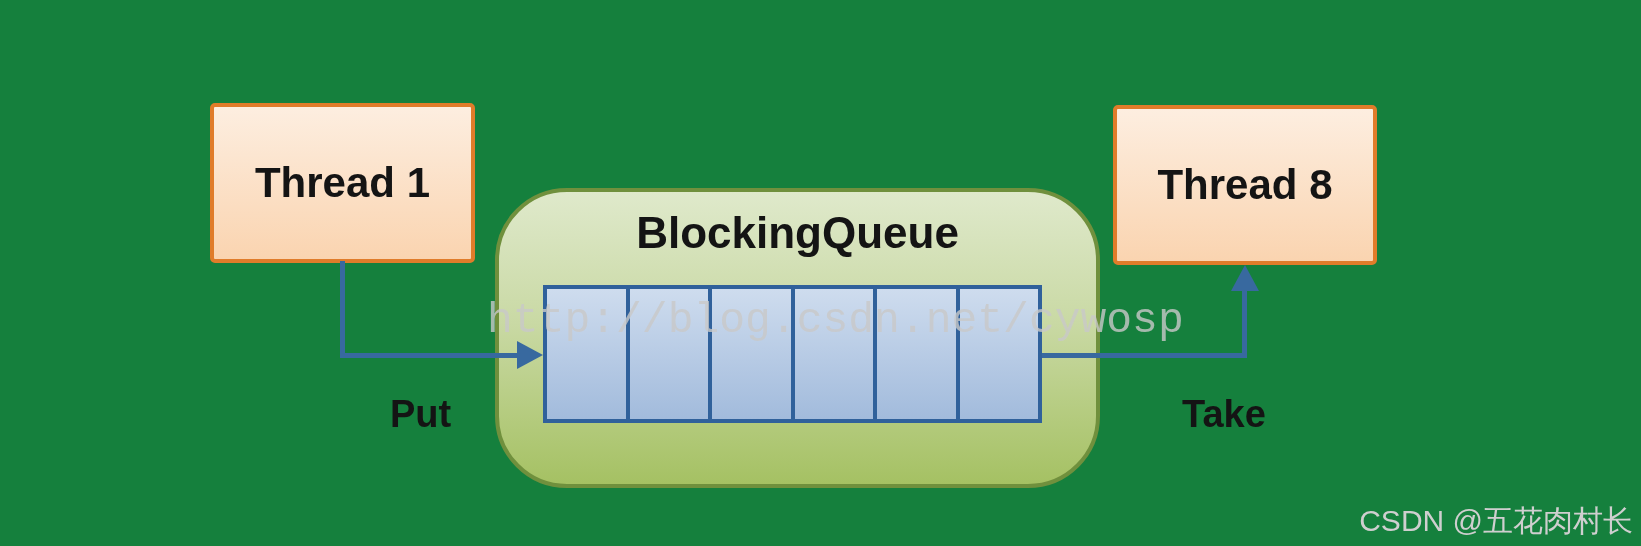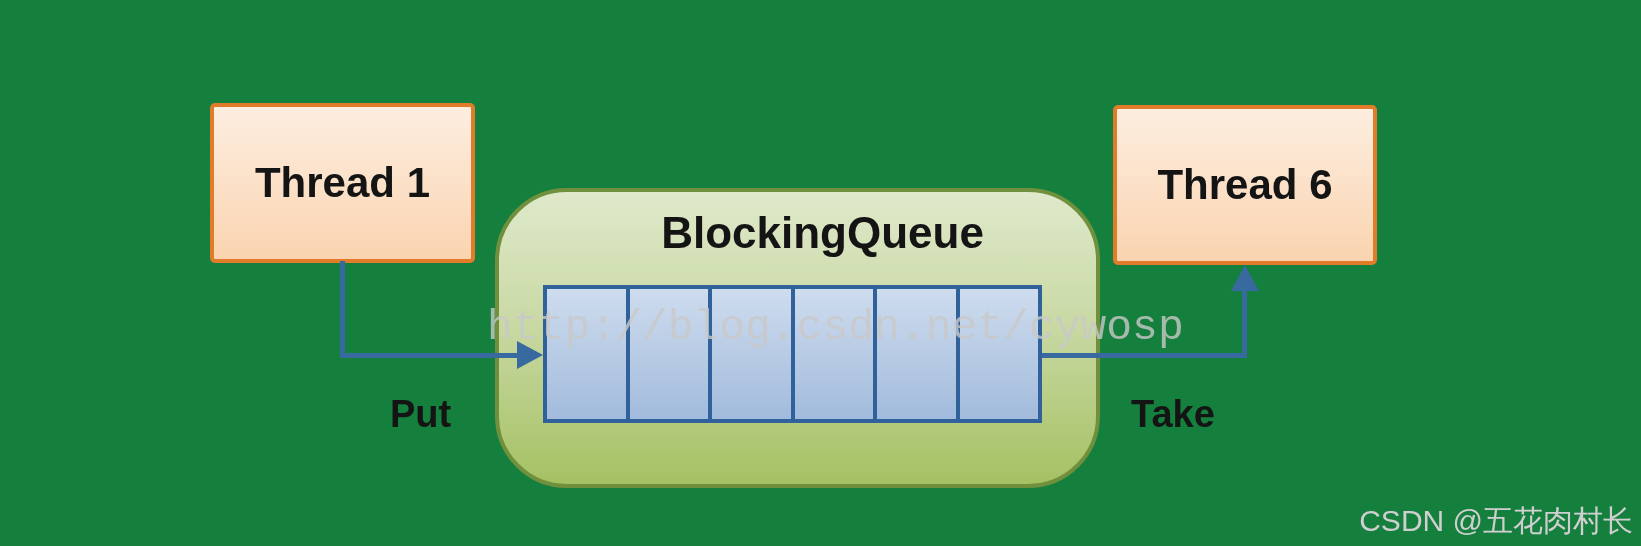--- a/index.html
+++ b/index.html
@@ -17,21 +17,21 @@
   }
   #thread1{left:210px;top:103px;width:265px;height:160px;}
   #thread2{left:1113px;top:105px;width:264px;height:160px;}
   .queue-group{
     position:absolute;left:495px;top:188px;width:605px;height:300px;
     box-sizing:border-box;border:4px solid var(--green-border);border-radius:72px;
     background:linear-gradient(180deg,var(--green-fill-top) 0%,#c9d9a4 45%,var(--green-fill-bottom) 100%);
     z-index:1;
   }
   .queue-title{
-    position:absolute;left:520px;top:208px;width:605px;text-align:center;
+    position:absolute;left:495px;top:208px;width:605px;text-align:center;
     font-weight:bold;font-size:44px;color:var(--text-dark);z-index:3;
   }
   .queue-cells{
     position:absolute;left:543px;top:285px;width:499px;height:138px;
     display:flex;z-index:3;
   }
   .cell{
     flex:1;box-sizing:border-box;border:4px solid var(--blue-border);
     background:linear-gradient(180deg,var(--blue-fill-top) 0%,var(--blue-fill-bottom) 100%);
   }
@@ -49,23 +49,23 @@
   }
   #take-arrowhead{
     left:1231px;top:265px;
     border-left:14px solid transparent;border-right:14px solid transparent;
     border-bottom:26px solid var(--arrow-blue);
   }
   .edge-label{
     position:absolute;font-weight:bold;font-size:38px;color:var(--text-dark);z-index:4;margin-top:17px;
   }
   #put-label{left:390px;top:376px;}
-  #take-label{left:1131px;top:376px;}
+  #take-label{left:1182px;top:376px;}
   .watermark{
-    position:absolute;left:487px;top:306px;z-index:10;
+    position:absolute;left:487px;top:299px;z-index:10;
     font-family:"Liberation Mono", monospace;font-size:43px;line-height:1;
     color:var(--watermark-gray);opacity:0.8;white-space:nowrap;
     pointer-events:none;
   }
   .credit{
     position:absolute;right:8px;top:501px;z-index:10;
     font-size:30px;color:var(--credit-gray);white-space:nowrap;text-align:center;
   }
 </style>
 </head>
@@ -82,21 +82,21 @@
   <div class="queue-cells">
       <div class="cell"></div>
       <div class="cell"></div>
       <div class="cell"></div>
       <div class="cell"></div>
       <div class="cell"></div>
       <div class="cell"></div>
     </div>
 
   <div class="thread-box" id="thread2">
-    <span>Thread 6</span>
+    <span>Thread 8</span>
   </div>
 
   <div class="arrow-seg" id="put-arrow-v"></div>
   <div class="arrow-seg" id="put-arrow-h"></div>
   <div class="arrowhead" id="put-arrowhead"></div>
   <div class="edge-label" id="put-label">Put</div>
 
   <div class="arrow-seg" id="take-arrow-h"></div>
   <div class="arrow-seg" id="take-arrow-v"></div>
   <div class="arrowhead" id="take-arrowhead"></div>

